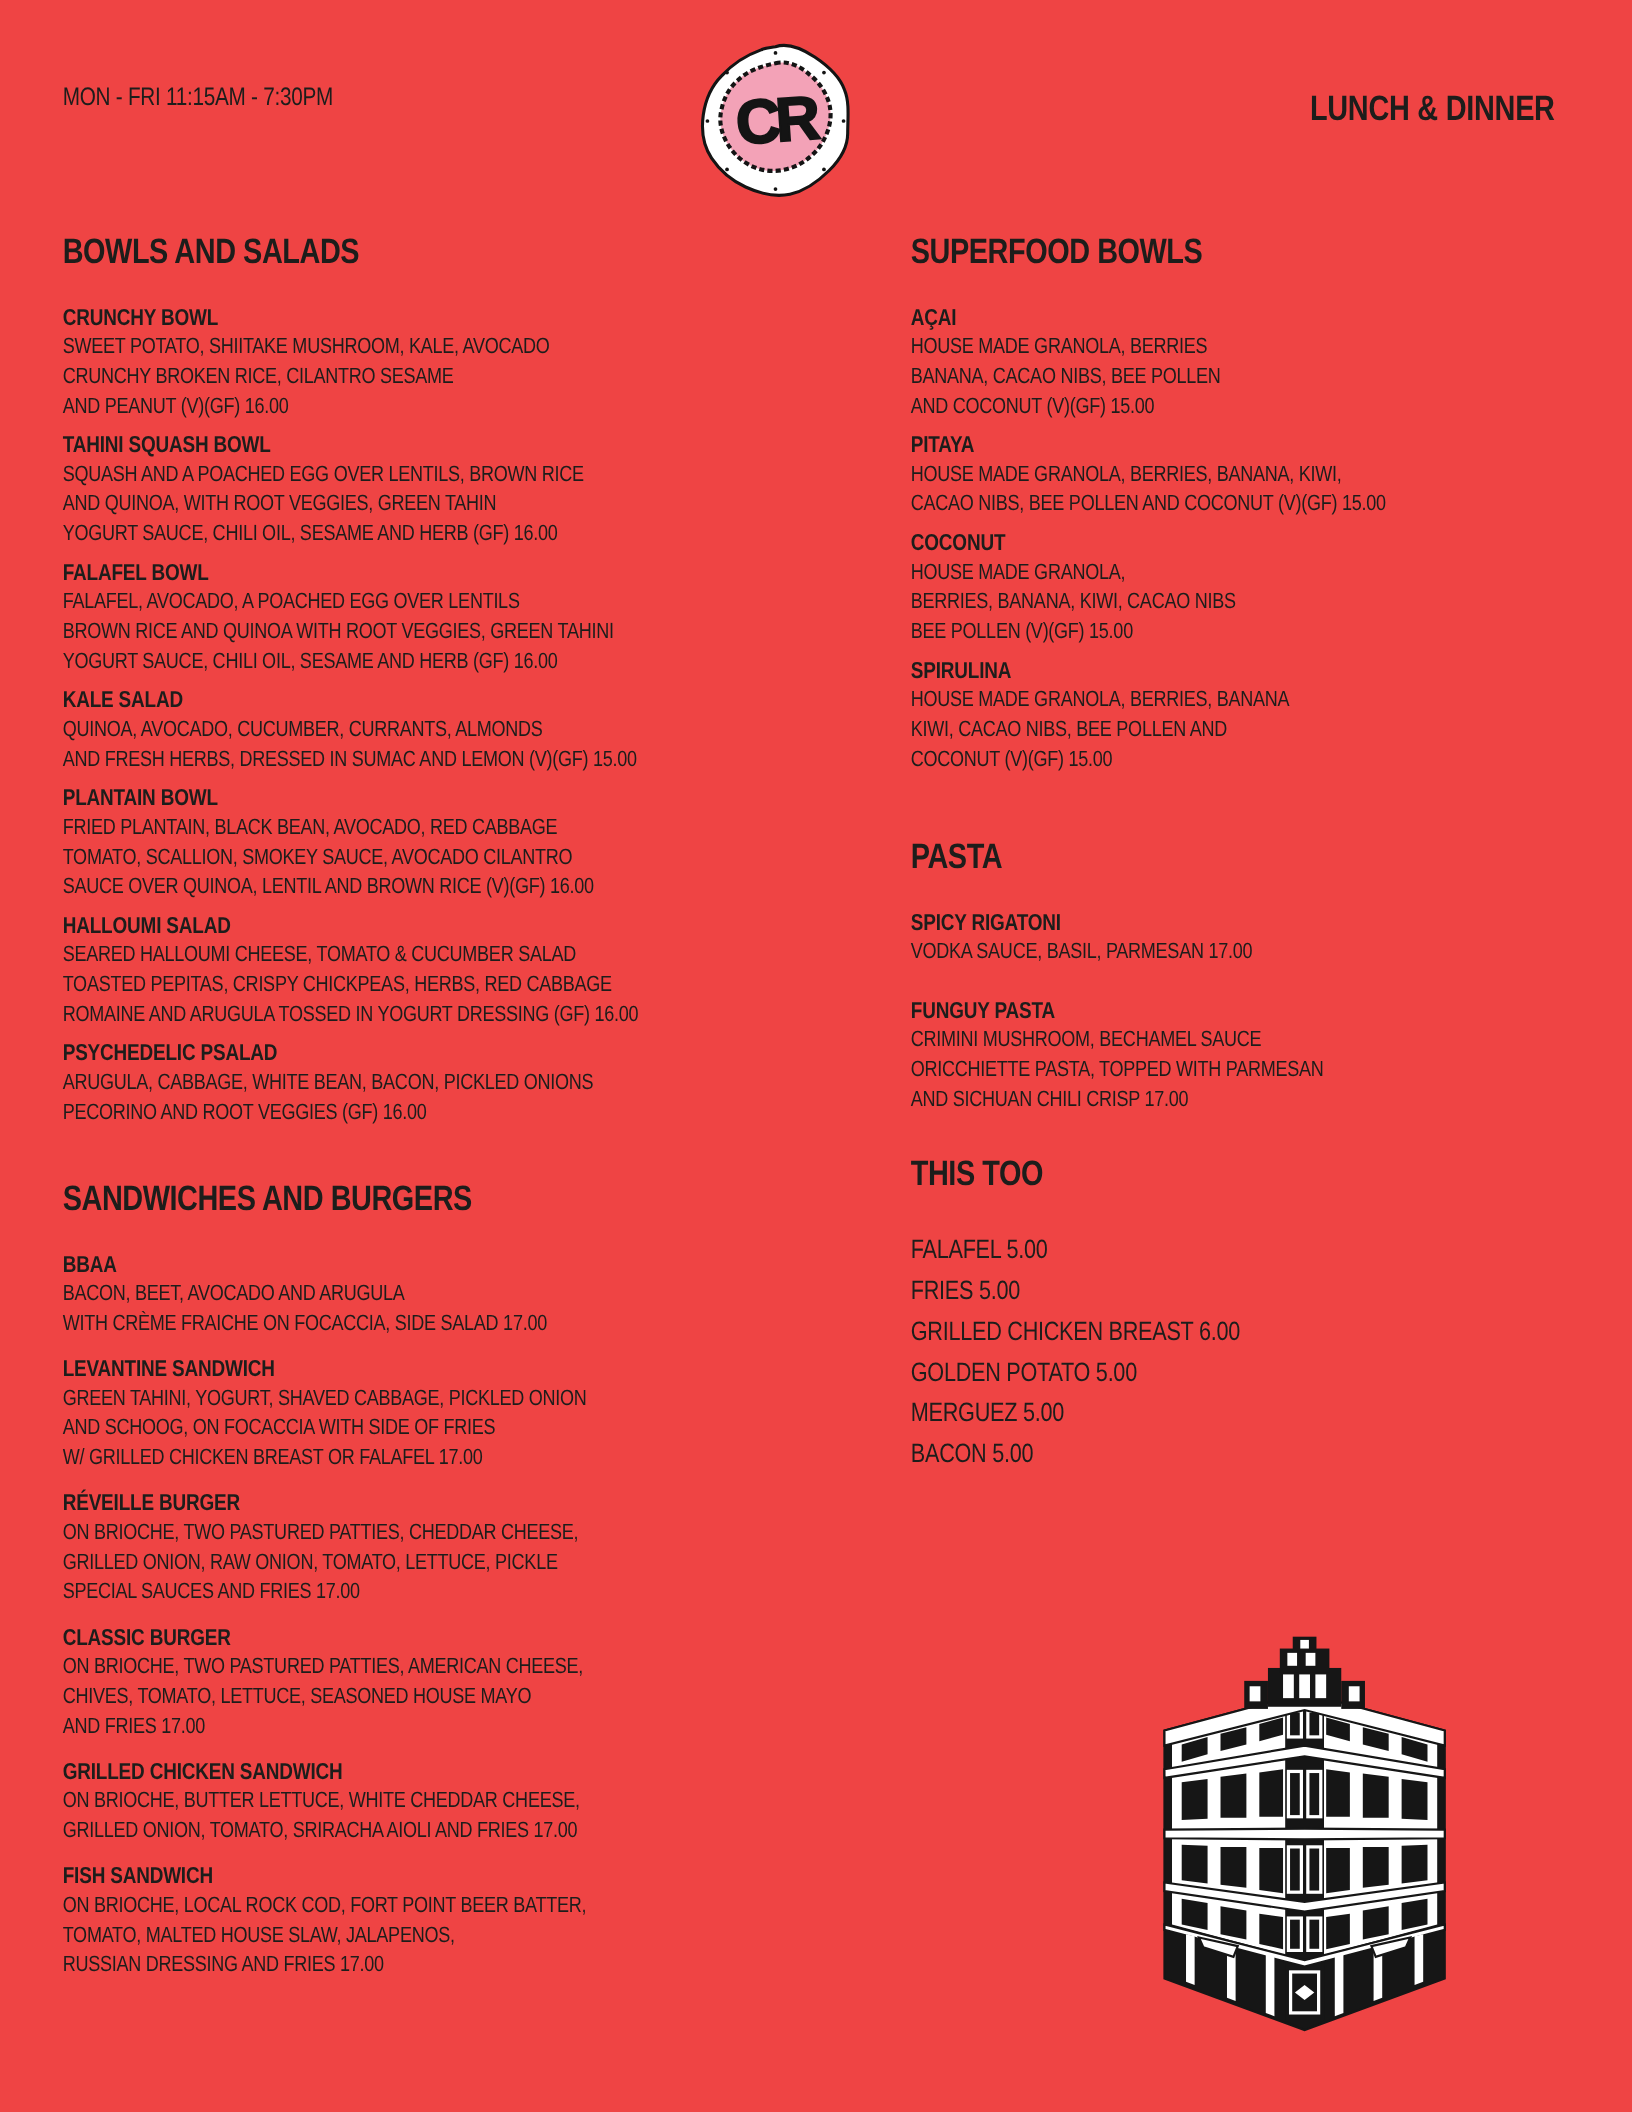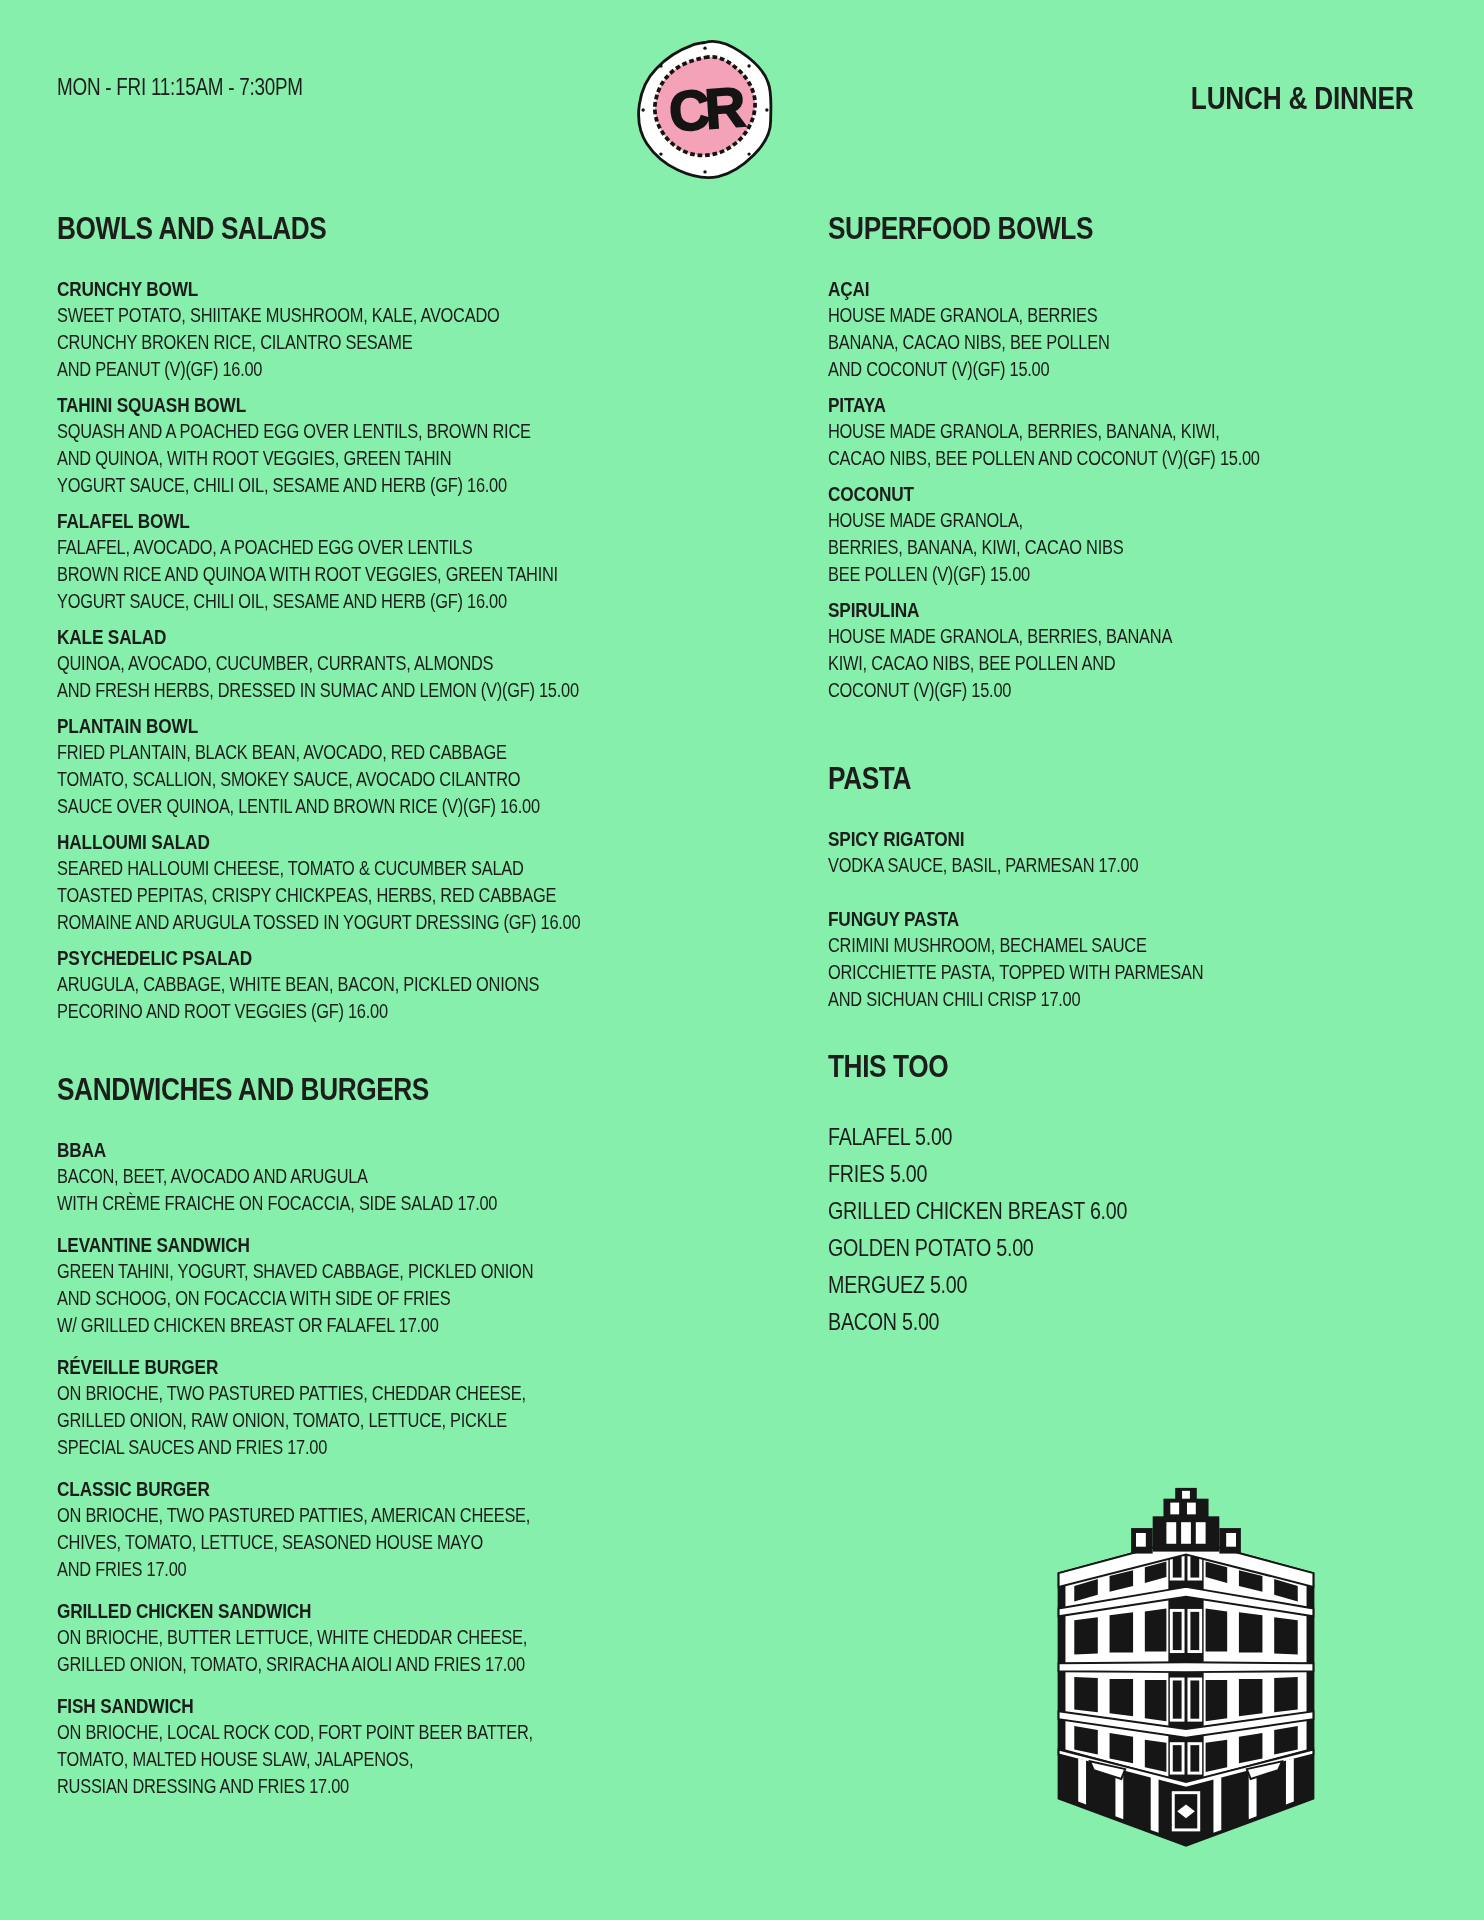--- a/index.html
+++ b/index.html
@@ -1,17 +1,17 @@
 <!DOCTYPE html>
 <html><head>
 <meta charset="utf-8">
 <style>
   html,body{margin:0;padding:0;background:#e8e8e8;}
   .page{
-    position:relative;width:1484px;height:1920px;background:#86efac;
+    position:relative;width:1484px;height:1920px;background:#ef4444;
     font-family:"Liberation Sans",sans-serif;color:#1d1d1b;overflow:hidden;
     margin:0 auto;
   }
   .condensed{transform:scaleX(0.82);transform-origin:left top;letter-spacing:-0.3px;}
   .hours{position:absolute;left:57px;top:74px;font-size:23px;font-weight:400;white-space:nowrap;}
   .menu-title{position:absolute;right:71px;top:80px;font-size:32px;font-weight:700;white-space:nowrap;transform-origin:right top;}
   .logo{position:absolute;left:630px;top:34px;}
   .col{position:absolute;top:212px;}
   .col-left{left:57px;width:860px;}
   .col-right{left:828px;width:780px;}

